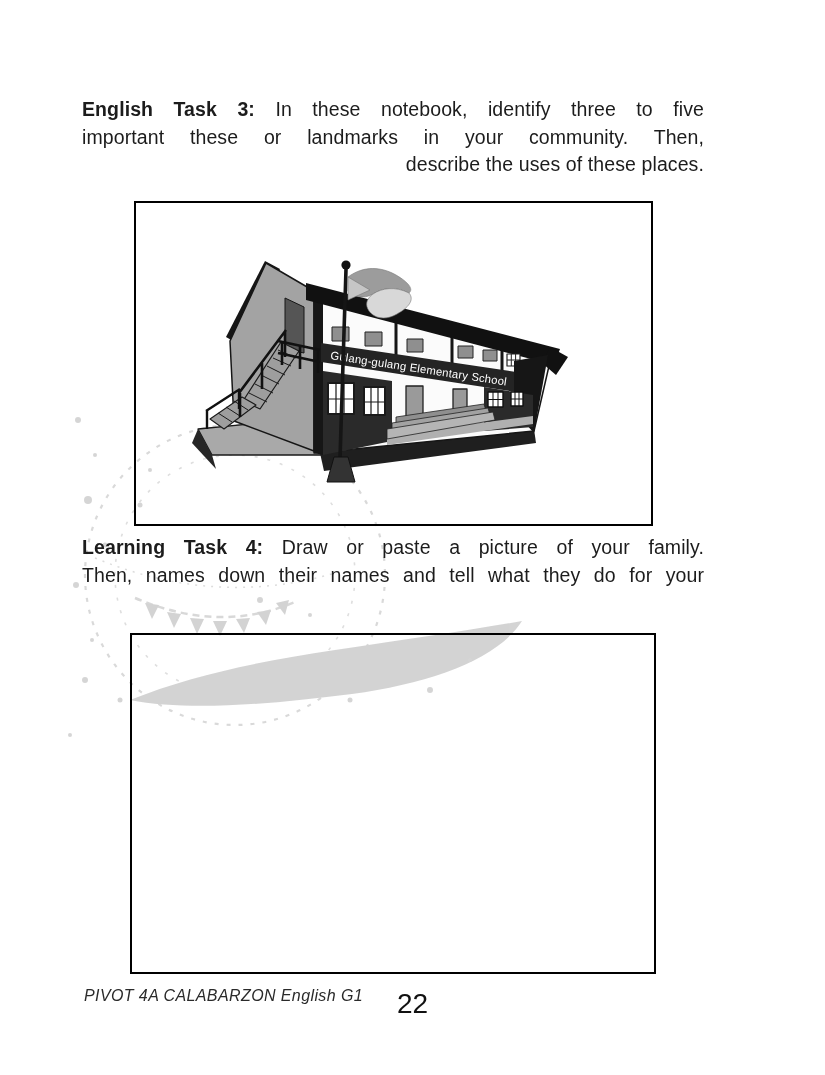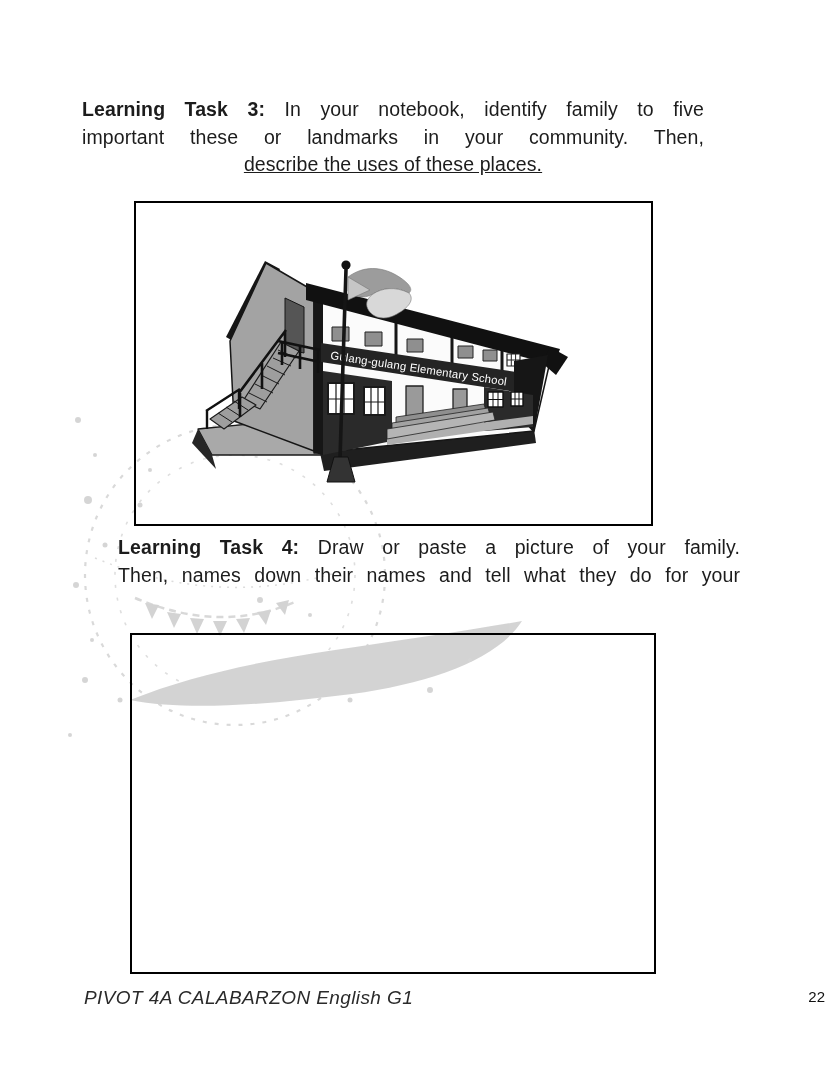--- a/index.html
+++ b/index.html
@@ -3,30 +3,30 @@
 <meta charset="utf-8">
 <style>
   html,body{margin:0;padding:0;background:#ffffff;}
   .page{
     position:relative;width:825px;height:1075px;background:#ffffff;overflow:hidden;
     font-family:"Liberation Sans","DejaVu Sans",sans-serif;color:#1c1c1c;
   }
   .watermark{position:absolute;left:40px;top:360px;z-index:0;}
   .para{position:absolute;left:82px;width:622px;font-size:19.5px;line-height:27.6px;letter-spacing:.1px;z-index:1;}
   .task3{top:96px;}
-  .task4{top:534px;margin-left:36px;}
+  .task4{top:534px;}
   .jline{text-align:justify;text-align-last:justify;}
-  .lline{text-align:center;text-decoration:underline;}
+  .lline{text-align:right;}
   .bold{font-weight:bold;}
   .frame{position:absolute;border:2px solid #000000;background:transparent;z-index:1;}
   .box1{left:134px;top:201px;width:515px;height:321px;}
   .box2{left:130px;top:633px;width:522px;height:337px;}
   .school-svg{position:absolute;left:0;top:0;}
-  .footer{position:absolute;left:84px;top:987px;font-style:italic;font-size:19px;letter-spacing:.4px;color:#2a2a2a;z-index:1;}
-  .pagenum{position:absolute;left:0;right:0;top:988px;text-align:right;font-size:15px;color:#111;z-index:1;}
+  .footer{position:absolute;left:84px;top:987px;font-style:italic;font-size:16px;letter-spacing:.4px;color:#2a2a2a;z-index:1;}
+  .pagenum{position:absolute;left:0;right:0;top:988px;text-align:center;font-size:28px;color:#111;z-index:1;}
 </style>
 </head>
 <body>
 
 <div class="page">
 
   <svg class="watermark" width="500" height="390" viewBox="0 0 500 390" aria-hidden="true">
     <g opacity="0.8">
       <circle cx="195" cy="215" r="150" fill="none" stroke="#d0d0d0" stroke-width="2.2" stroke-dasharray="4 8"></circle>
       <circle cx="195" cy="215" r="120" fill="none" stroke="#d6d6d6" stroke-width="1.6" stroke-dasharray="3 10"></circle>
@@ -59,22 +59,22 @@
         <circle cx="310" cy="340" r="2.5"></circle>
           <circle cx="390" cy="330" r="3"></circle>
         <circle cx="430" cy="300" r="2"></circle>
           <circle cx="30" cy="375" r="2"></circle>
       </g>
     </g>
   </svg>
 
   <div class="para task3">
     <div class="jline">
-      <span class="bold">Learning Task 3:</span>
-      <span>In your notebook, identify family to five</span>
+      <span class="bold">English Task 3:</span>
+      <span>In these notebook, identify three to five</span>
     </div>
     <div class="jline">important these or landmarks in your community. Then,</div>
     <div class="lline">describe the uses of these places.</div>
   </div>
 
   <div class="frame box1">
     <svg class="school-svg" width="515" height="321" viewBox="0 0 515 321">
       <g stroke-linejoin="round">
 
         <polygon points="62,226 204,212 206,252 76,252" fill="#a9a9a9" stroke="#1a1a1a" stroke-width="1.3"></polygon>

